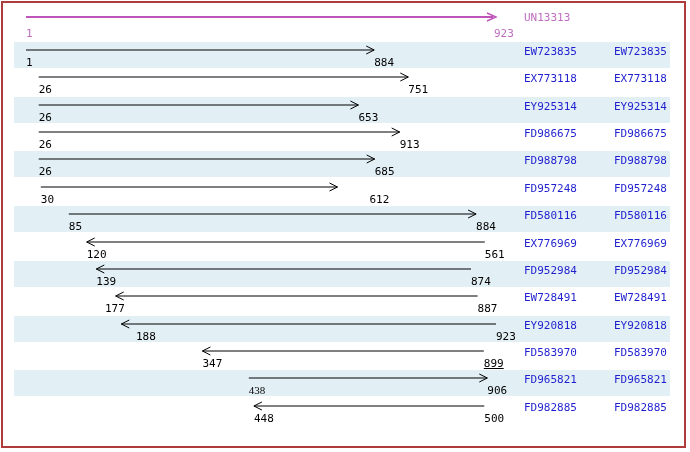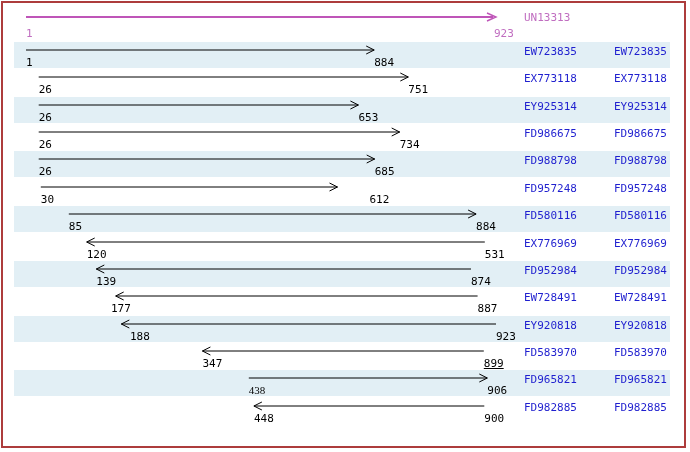--- a/index.html
+++ b/index.html
@@ -93,21 +93,21 @@
     <span class="id id1">EY925314</span>
     <span class="id id2">EY925314</span>
   </div>
     <div class="row" style="top: 124.1px;">
 
     <svg class="arrow-svg" width="520" height="12">
       <line class="shaft" y1="6" y2="6" x1="38.7" x2="399.7"></line>
       <path class="head" d="M 391.7 2 L 399.7 6 L 391.7 10"></path>
     </svg>
     <span class="coord start" style="left: 38.7px;">26</span>
-    <span class="coord end" style="left: 399.7px;">734</span>
+    <span class="coord end" style="left: 399.7px;">913</span>
     <span class="id id1">FD986675</span>
     <span class="id id2">FD986675</span>
   </div>
     <div class="row" style="top: 151.4px;">
     <div class="band" style="display: block;"></div>
     <svg class="arrow-svg" width="520" height="12">
       <line class="shaft" y1="6" y2="6" x1="38.7" x2="374.7"></line>
       <path class="head" d="M 366.7 2 L 374.7 6 L 366.7 10"></path>
     </svg>
     <span class="coord start" style="left: 38.7px;">26</span>
@@ -137,53 +137,53 @@
     <span class="id id1">FD580116</span>
     <span class="id id2">FD580116</span>
   </div>
     <div class="row" style="top: 233.5px;">
 
     <svg class="arrow-svg" width="520" height="12">
       <line class="shaft" y1="6" y2="6" x1="86.7" x2="484.8"></line>
       <path class="head" d="M 94.7 2 L 86.7 6 L 94.7 10"></path>
     </svg>
     <span class="coord start" style="left: 86.7px; text-align: center;">120</span>
-    <span class="coord end" style="left: 484.8px;">531</span>
+    <span class="coord end" style="left: 484.8px;">561</span>
     <span class="id id1">EX776969</span>
     <span class="id id2">EX776969</span>
   </div>
     <div class="row" style="top: 260.9px;">
     <div class="band" style="display: block;"></div>
     <svg class="arrow-svg" width="520" height="12">
       <line class="shaft" y1="6" y2="6" x1="96.3" x2="471.0"></line>
       <path class="head" d="M 104.3 2 L 96.3 6 L 104.3 10"></path>
     </svg>
     <span class="coord start" style="left: 96.3px;">139</span>
     <span class="coord end" style="left: 471px; text-align: right;">874</span>
     <span class="id id1">FD952984</span>
     <span class="id id2">FD952984</span>
   </div>
     <div class="row" style="top: 288.2px;">
 
     <svg class="arrow-svg" width="520" height="12">
       <line class="shaft" y1="6" y2="6" x1="115.7" x2="477.6"></line>
       <path class="head" d="M 123.7 2 L 115.7 6 L 123.7 10"></path>
     </svg>
-    <span class="coord start" style="left: 111px; text-align: center;">177</span>
+    <span class="coord start" style="left: 105px; text-align: center;">177</span>
     <span class="coord end" style="left: 477.6px;">887</span>
     <span class="id id1">EW728491</span>
     <span class="id id2">EW728491</span>
   </div>
     <div class="row" style="top: 315.6px;">
     <div class="band" style="display: block;"></div>
     <svg class="arrow-svg" width="520" height="12">
       <line class="shaft" y1="6" y2="6" x1="121.3" x2="496.0"></line>
       <path class="head" d="M 129.3 2 L 121.3 6 L 129.3 10"></path>
     </svg>
-    <span class="coord start" style="left: 130px;">188</span>
+    <span class="coord start" style="left: 136px;">188</span>
     <span class="coord end" style="left: 496px;">923</span>
     <span class="id id1">EY920818</span>
     <span class="id id2">EY920818</span>
   </div>
     <div class="row" style="top: 343px;">
 
     <svg class="arrow-svg" width="520" height="12">
       <line class="shaft" y1="6" y2="6" x1="202.4" x2="483.8"></line>
       <path class="head" d="M 210.4 2 L 202.4 6 L 210.4 10"></path>
     </svg>
@@ -203,17 +203,17 @@
     <span class="id id1">FD965821</span>
     <span class="id id2">FD965821</span>
   </div>
     <div class="row" style="top: 397.7px;">
 
     <svg class="arrow-svg" width="520" height="12">
       <line class="shaft" y1="6" y2="6" x1="253.9" x2="484.3"></line>
       <path class="head" d="M 261.9 2 L 253.9 6 L 261.9 10"></path>
     </svg>
     <span class="coord start" style="left: 253.9px;">448</span>
-    <span class="coord end" style="left: 484.3px;">900</span>
+    <span class="coord end" style="left: 484.3px;">500</span>
     <span class="id id1">FD982885</span>
     <span class="id id2">FD982885</span>
   </div>
   </div>
 
 </body></html>

